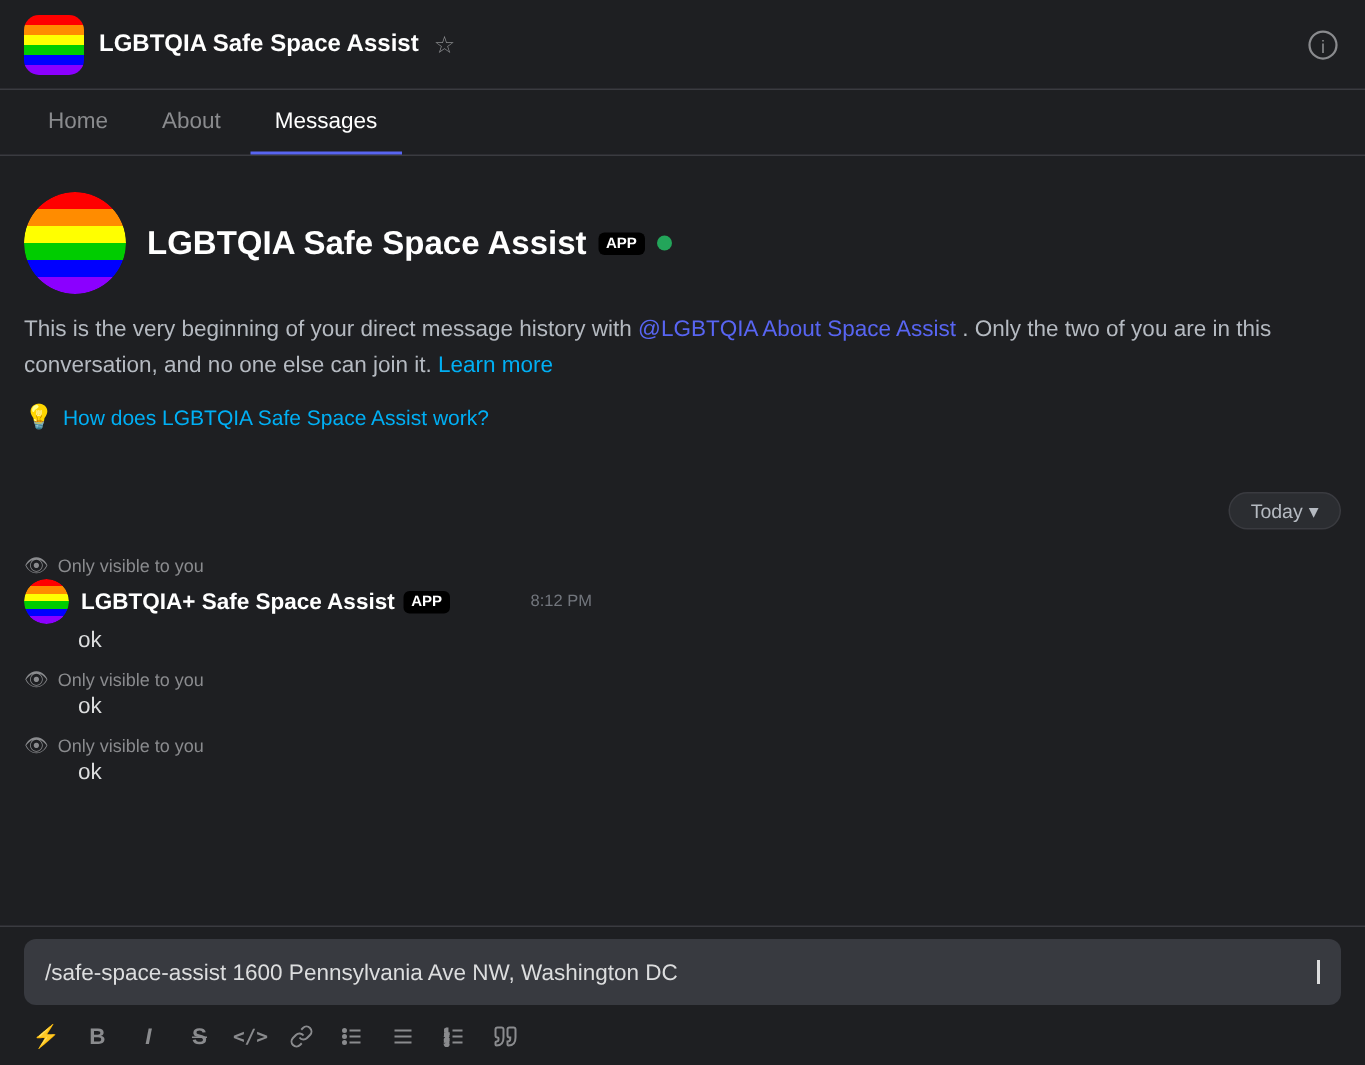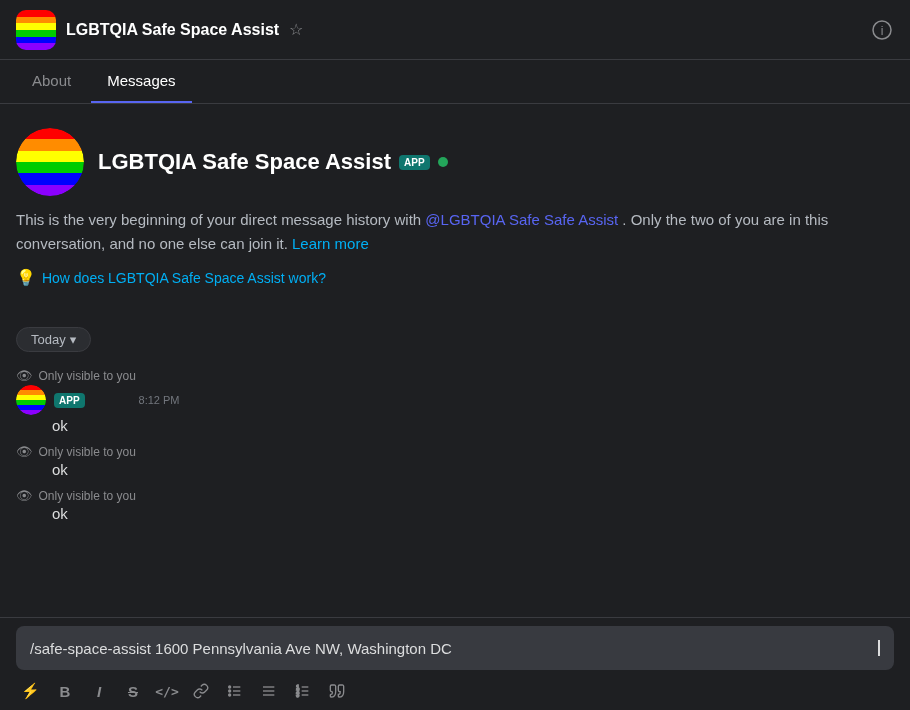--- a/index.html
+++ b/index.html
@@ -106,21 +106,21 @@
       display: flex;
       align-items: center;
       gap: 8px;
     }
     .bot-name {
       font-size: 22px;
       font-weight: 700;
       color: #ffffff;
     }
     .app-badge {
-      background: #0f766e;
+      background: #000000;
       color: #ffffff;
       font-size: 10px;
       font-weight: 700;
       padding: 2px 5px;
       border-radius: 4px;
       text-transform: uppercase;
     }
     .online-dot {
       width: 10px;
       height: 10px;
@@ -150,21 +150,21 @@
       font-size: 14px;
     }
     .tip-icon {
       font-size: 16px;
     }
 
     
     .date-divider {
       display: flex;
       align-items: center;
-      justify-content: flex-start;
+      justify-content: flex-end;
       margin: 16px 0;
     }
     .date-chip {
       background: #2b2d31;
       border: 1px solid #3a3b40;
       border-radius: 16px;
       padding: 4px 14px;
       font-size: 13px;
       color: #b5bac1;
       cursor: pointer;
@@ -354,20 +354,21 @@
   </div>
   <div class="info-icon">
     <svg width="20" height="20" viewBox="0 0 20 20" fill="none">
       <circle cx="10" cy="10" r="9" stroke="#8a8b8e" stroke-width="1.5" fill="none"></circle>
       <text x="10" y="15" text-anchor="middle" fill="#8a8b8e" font-size="12" font-family="Arial">i</text>
     </svg>
   </div>
 </div>
 
 <div class="tabs">
+  <div class="tab">Home</div>
   <div class="tab">About</div>
   <div class="tab active">Messages</div>
 </div>
 
 <div class="chat-area">
 
   <div class="bot-intro">
     <div class="bot-header">
       <div class="bot-avatar">
         <div class="rainbow-square" style="width:68px;height:68px;border-radius:50%;"></div>
@@ -375,21 +376,21 @@
       <div>
         <div class="bot-name-row">
           <span class="bot-name">LGBTQIA Safe Space Assist</span>
           <span class="app-badge">APP</span>
           <span class="online-dot"></span>
         </div>
       </div>
     </div>
     <p class="intro-text">
       <span>This is the very beginning of your direct message history with</span>
-      <span class="mention"> <span>@LGBTQIA Safe Safe Assist</span></span>
+      <span class="mention"> <span>@LGBTQIA About Space Assist</span></span>
       <span>. Only the two of you are in this conversation, and no one else can join it.</span>
       <span> </span><span class="link">Learn more</span>
     </p>
     <div class="tip-row">
       <span class="tip-icon">💡</span>
       <span>How does LGBTQIA Safe Space Assist work?</span>
     </div>
   </div>
 
   <div class="date-divider">
@@ -404,20 +405,21 @@
     <div class="message-item">
       <div class="visibility-row">
         <span class="eye-icon">👁</span>
         <span>Only visible to you</span>
       </div>
       <div class="sender-row">
         <div class="sender-avatar-sm">
           <div class="rainbow-square" style="width:30px;height:30px;border-radius:50%;"></div>
         </div>
         <div class="sender-name-row">
+          <span class="sender-name">LGBTQIA+ Safe Space Assist</span>
           <span class="app-badge">APP</span>
           <span class="timestamp">8:12 PM</span>
         </div>
       </div>
       <div class="msg-text">ok</div>
     </div>
 
     <div class="message-item">
       <div class="visibility-row">
         <span class="eye-icon">👁</span>

